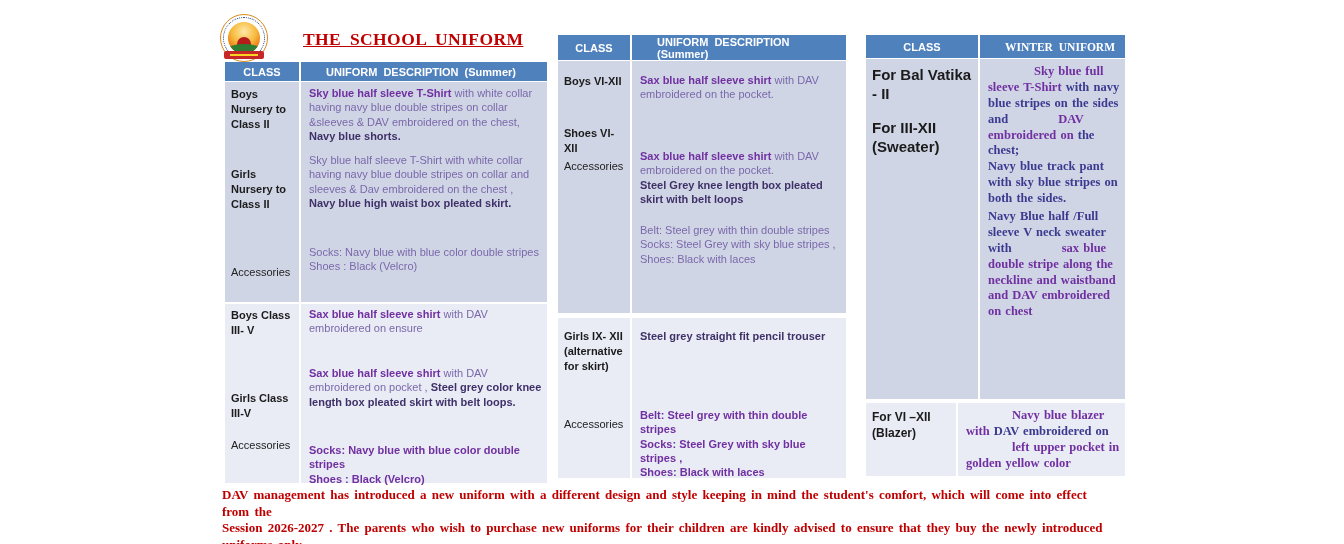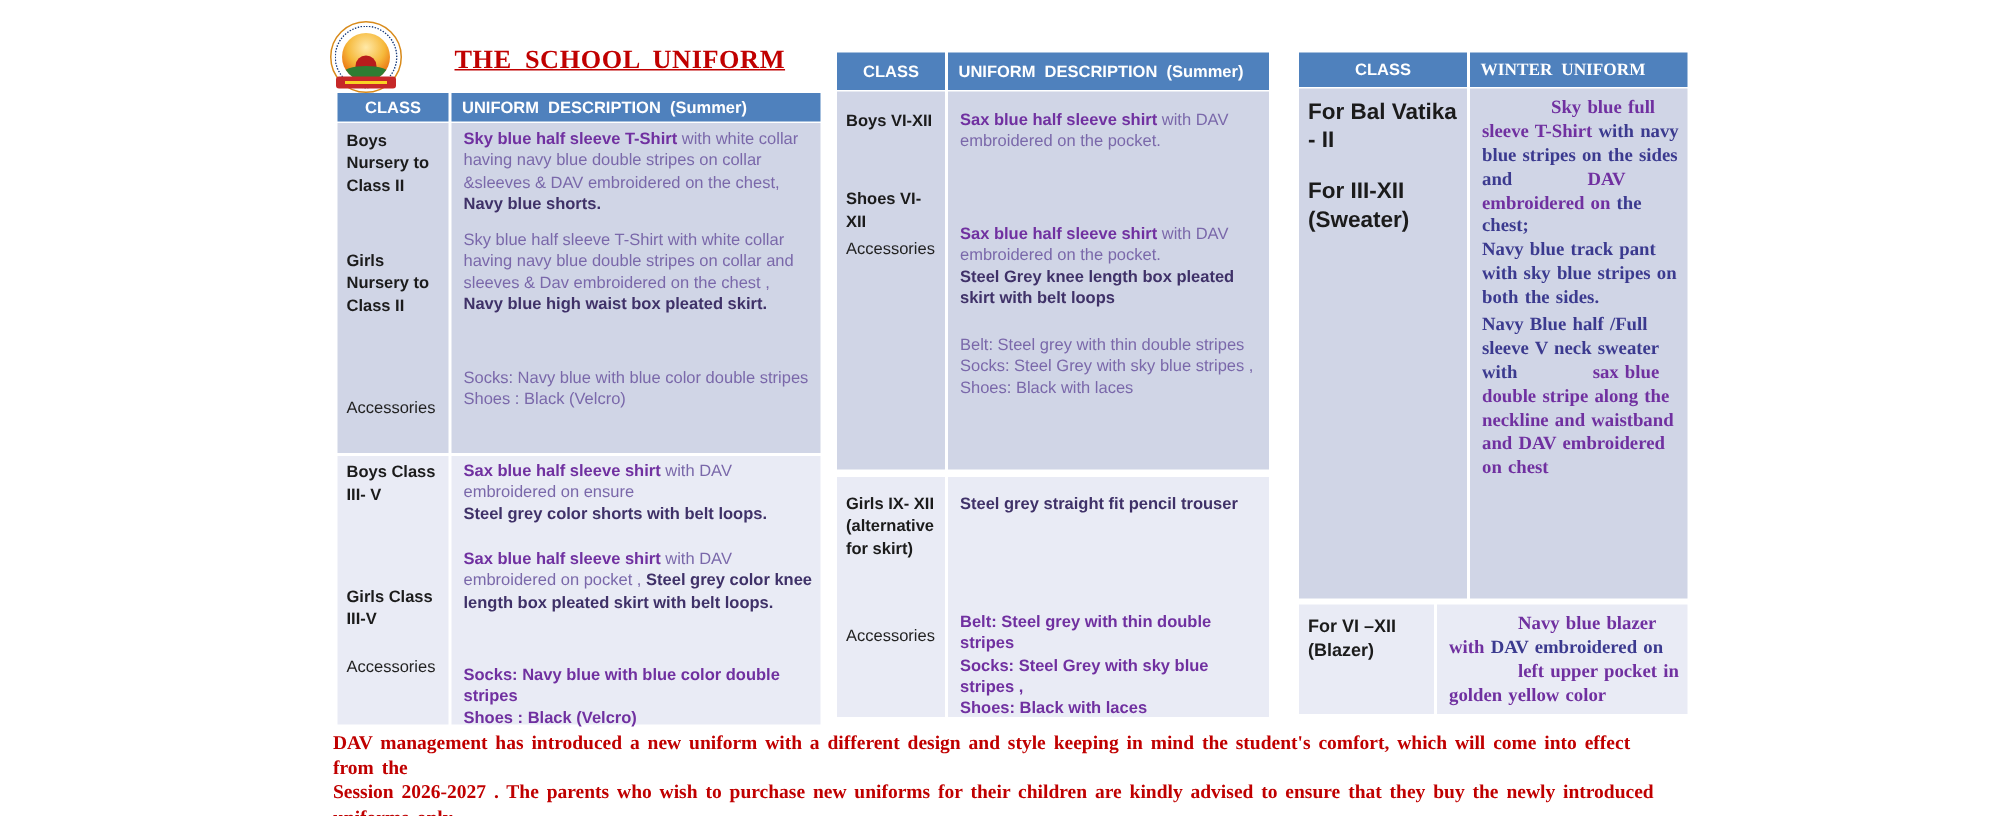--- a/index.html
+++ b/index.html
@@ -22,21 +22,21 @@
   .logo-ribbon{position:absolute;left:4px;top:37px;width:40px;height:8px;background:#c62828;
                border-radius:2px;}
   .logo-ribbon i{position:absolute;left:6px;top:3px;right:6px;height:2px;background:#f9d423;display:block;}
 
   
   .tbl{position:absolute;}
   .thead{display:flex;gap:2px;}
   .th{background:#4f81bd;color:#fff;font-weight:bold;font-size:11px;
       display:flex;align-items:center;word-spacing:3px;}
   .thc{justify-content:center;}
-  .thd{flex:1;padding-left:7px;}
+  .thd{flex:1;padding-left:25px;}
   .serifth{font-family:"Liberation Serif",serif;font-size:11.5px;}
   .block{display:flex;gap:2px;margin-top:1px;}
   .cl,.cd{position:relative;}
   .cd{flex:1;}
   .band1 .cl,.band1 .cd{background:#d0d5e6;}
   .band2 .cl,.band2 .cd{background:#e9ebf5;}
 
   .label{position:absolute;left:6px;right:3px;font-weight:bold;color:#1b1b1b;
          font-size:11px;line-height:1.35;}
   .label.reg{font-weight:normal;color:#222;}
@@ -99,21 +99,20 @@
     </div>
     <div class="block band2" style="height:179px;margin-top:2px">
       <div class="cl" style="width:74px">
         <div class="label" style="top:4px">Boys Class III- V</div>
         <div class="label" style="top:87px">Girls Class III-V</div>
         <div class="label reg" style="top:134px">Accessories</div>
       </div>
       <div class="cd">
         <div class="para" style="top:3px">
           <div><span class="bp">Sax blue half sleeve shirt</span><span class="rp"> with DAV embroidered on ensure</span></div>
-          <div class="ib">Steel grey color shorts with belt loops.</div>
         </div>
         <div class="para" style="top:62px"><span class="bp">Sax blue half sleeve shirt</span><span class="rp"> with DAV embroidered on pocket , </span><span class="ib">Steel grey color knee length box pleated skirt with belt loops.</span></div>
         <div class="para" style="top:139px">
           <div class="bp">Socks: Navy blue with blue color double stripes</div>
           <div class="bp">Shoes : Black (Velcro)</div>
         </div>
       </div>
     </div>
   </div>
 

